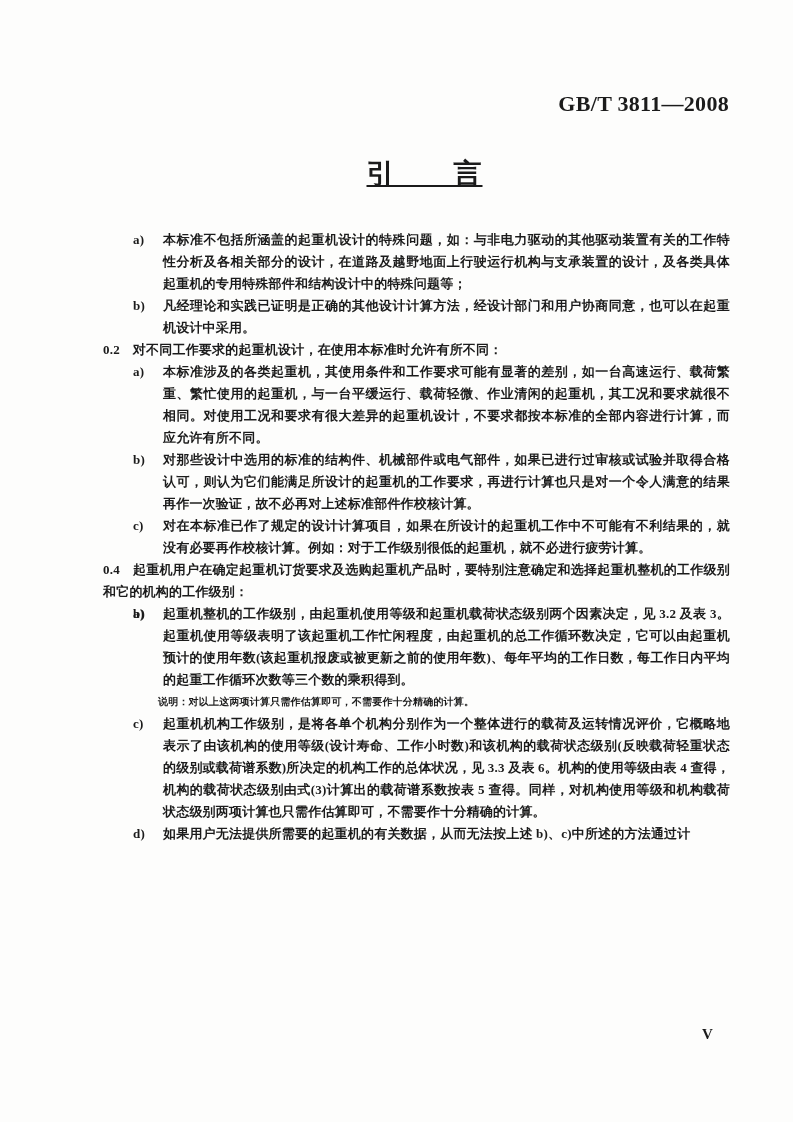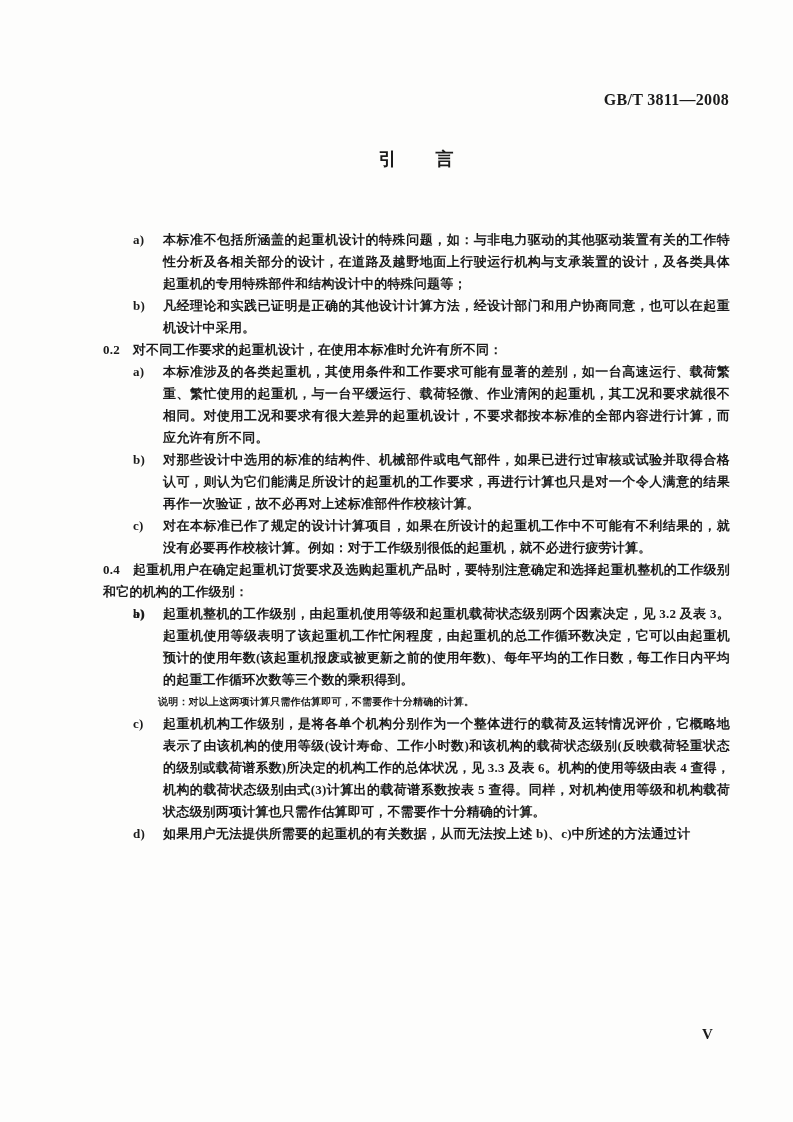--- a/index.html
+++ b/index.html
@@ -13,35 +13,36 @@
     height: 1122px;
     background: #fdfdfc;
     color: #1b1b1b;
     font-family: "Liberation Serif", "DejaVu Serif", serif;
     overflow: hidden;
   }
   .std-code {
     position: absolute;
     top: 91px;
     right: 64px;
-    font-size: 16px;
+    font-size: 22px;
     font-weight: bold;
     letter-spacing: 0.3px;
     white-space: nowrap;
   }
   .doc-title {
     position: absolute;
     top: 147px;
     left: 103px;
     width: 627px;
-    margin: 0;
+    margin: 8px;
     text-align: center;
-    font-size: 18px;
+    font-size: 28px;
     font-weight: bold;
     letter-spacing: 1px;
+    text-decoration: underline;
   }
   .doc-body {
     position: absolute;
     left: 103px;
     top: 229px;
     width: 627px;
     font-size: 13px;
     line-height: 22px;
     font-weight: 600;
     text-align: justify;

